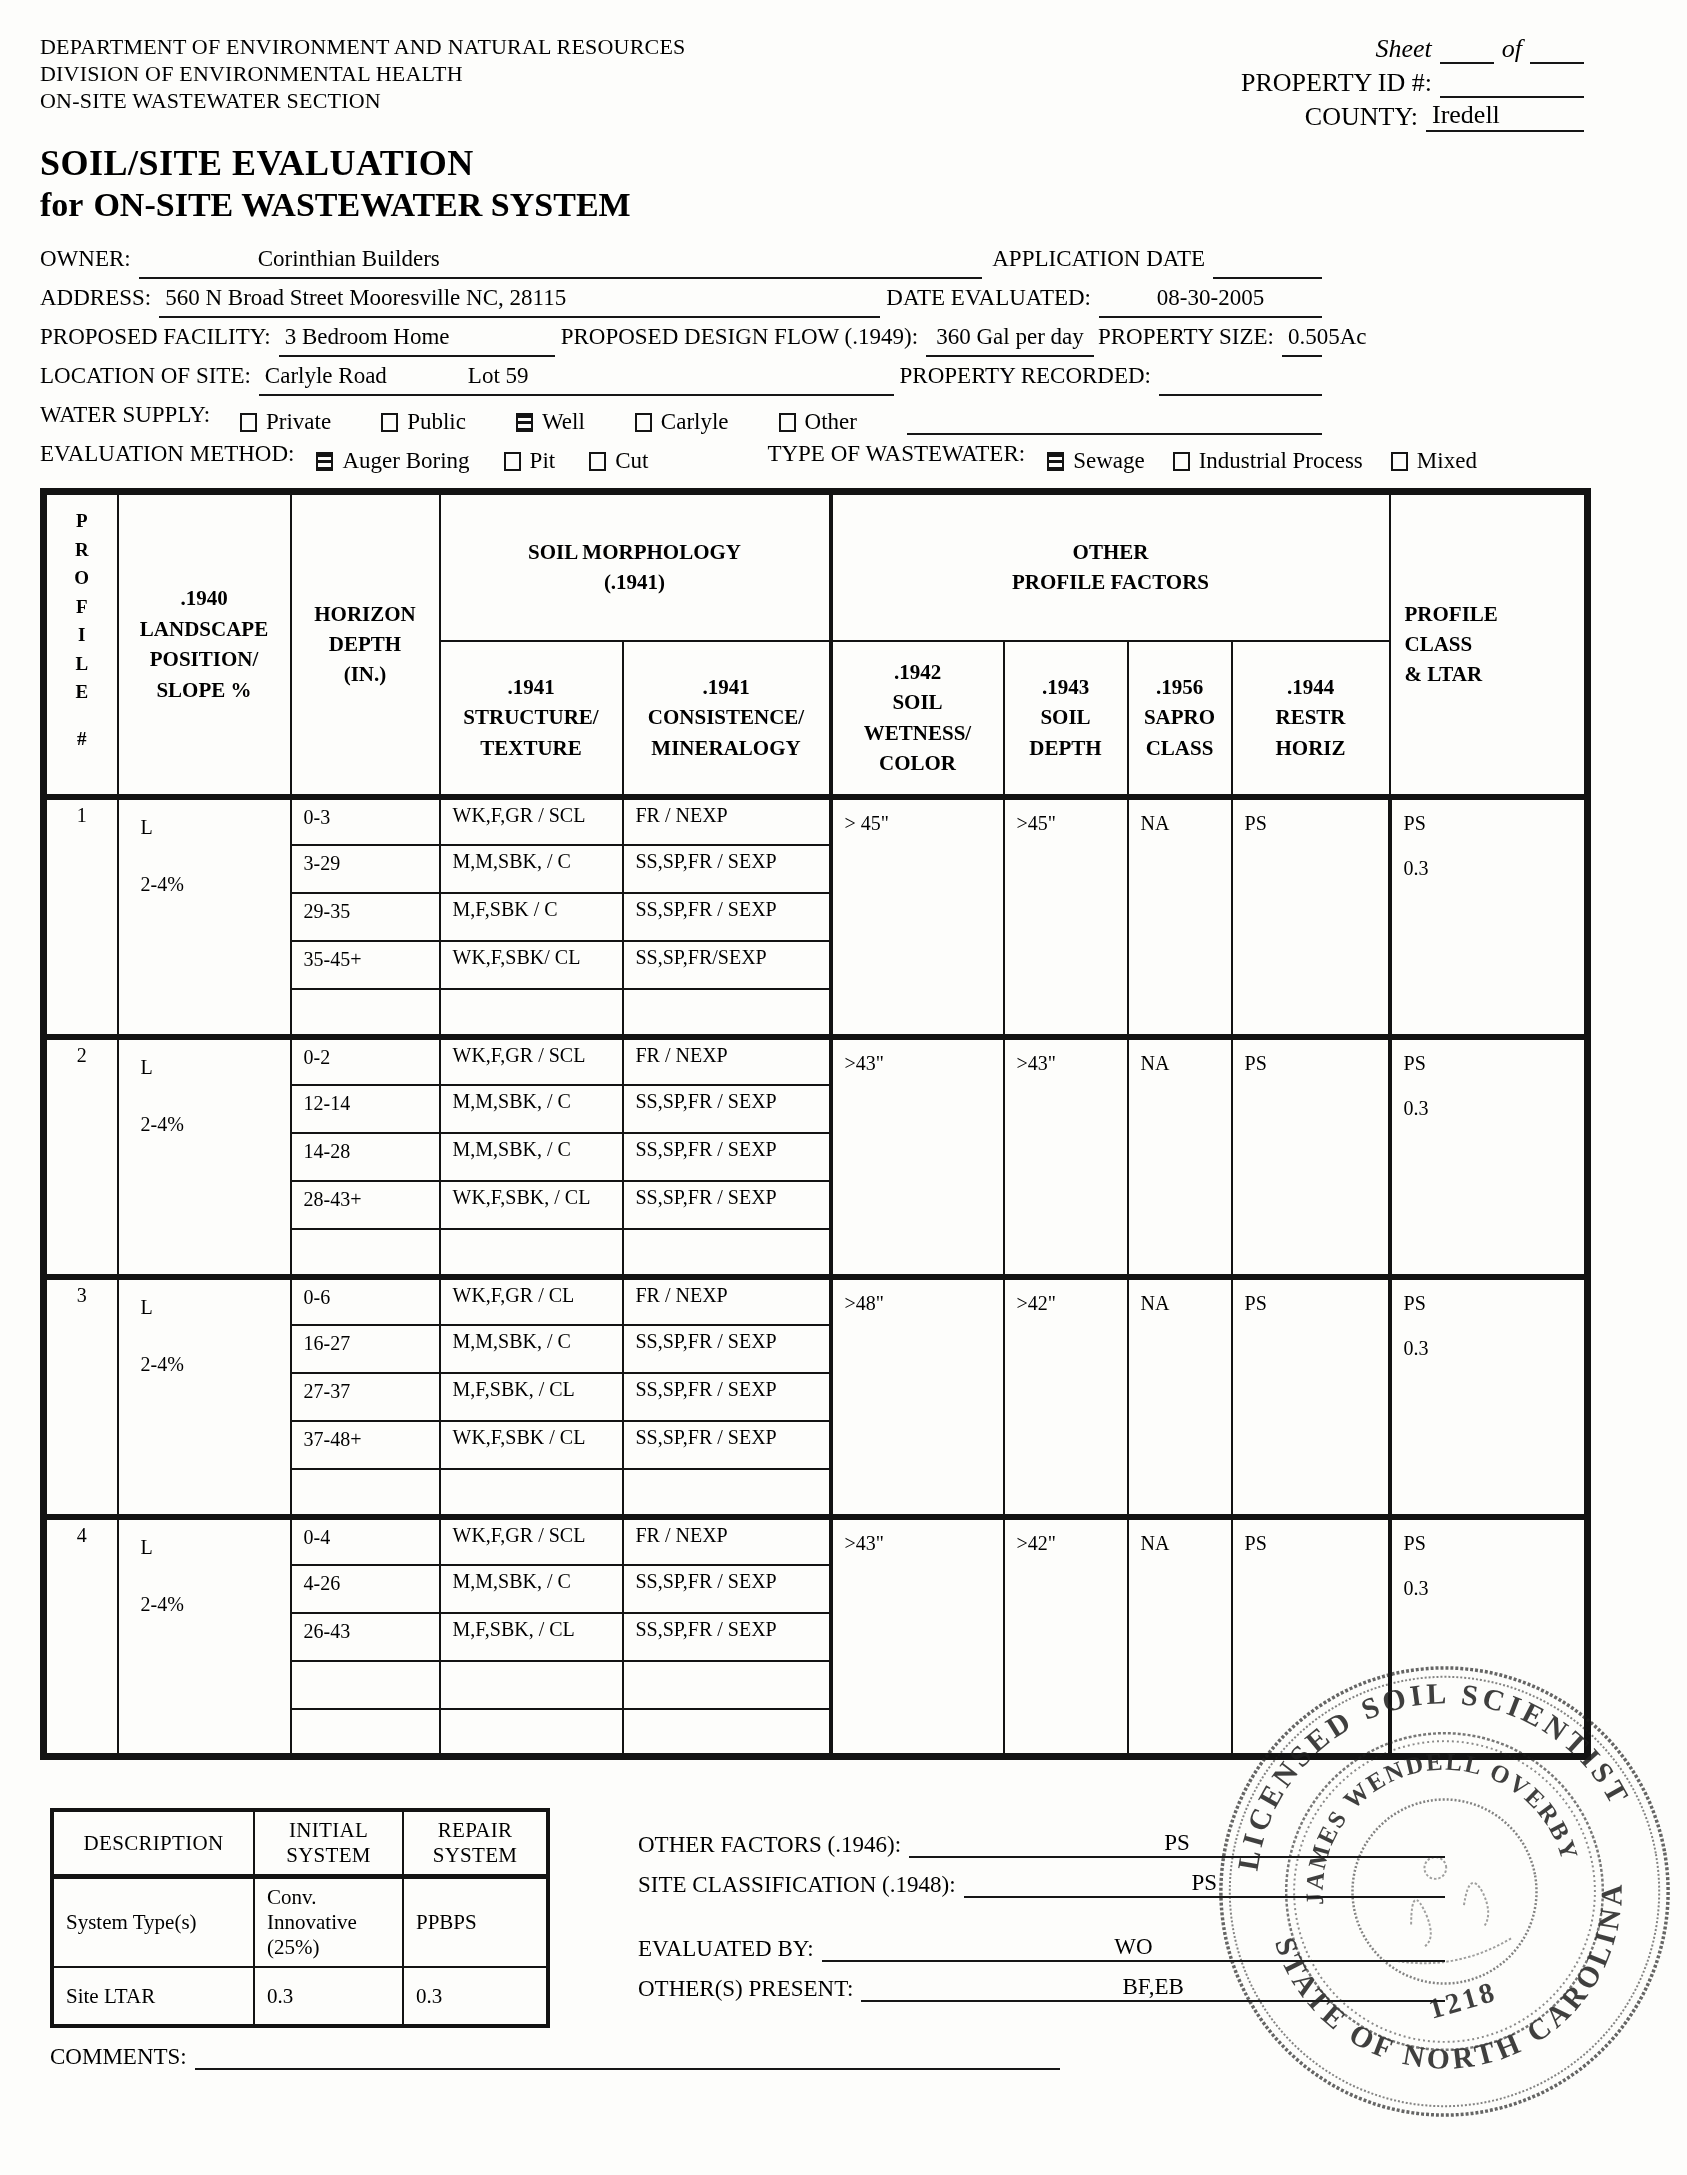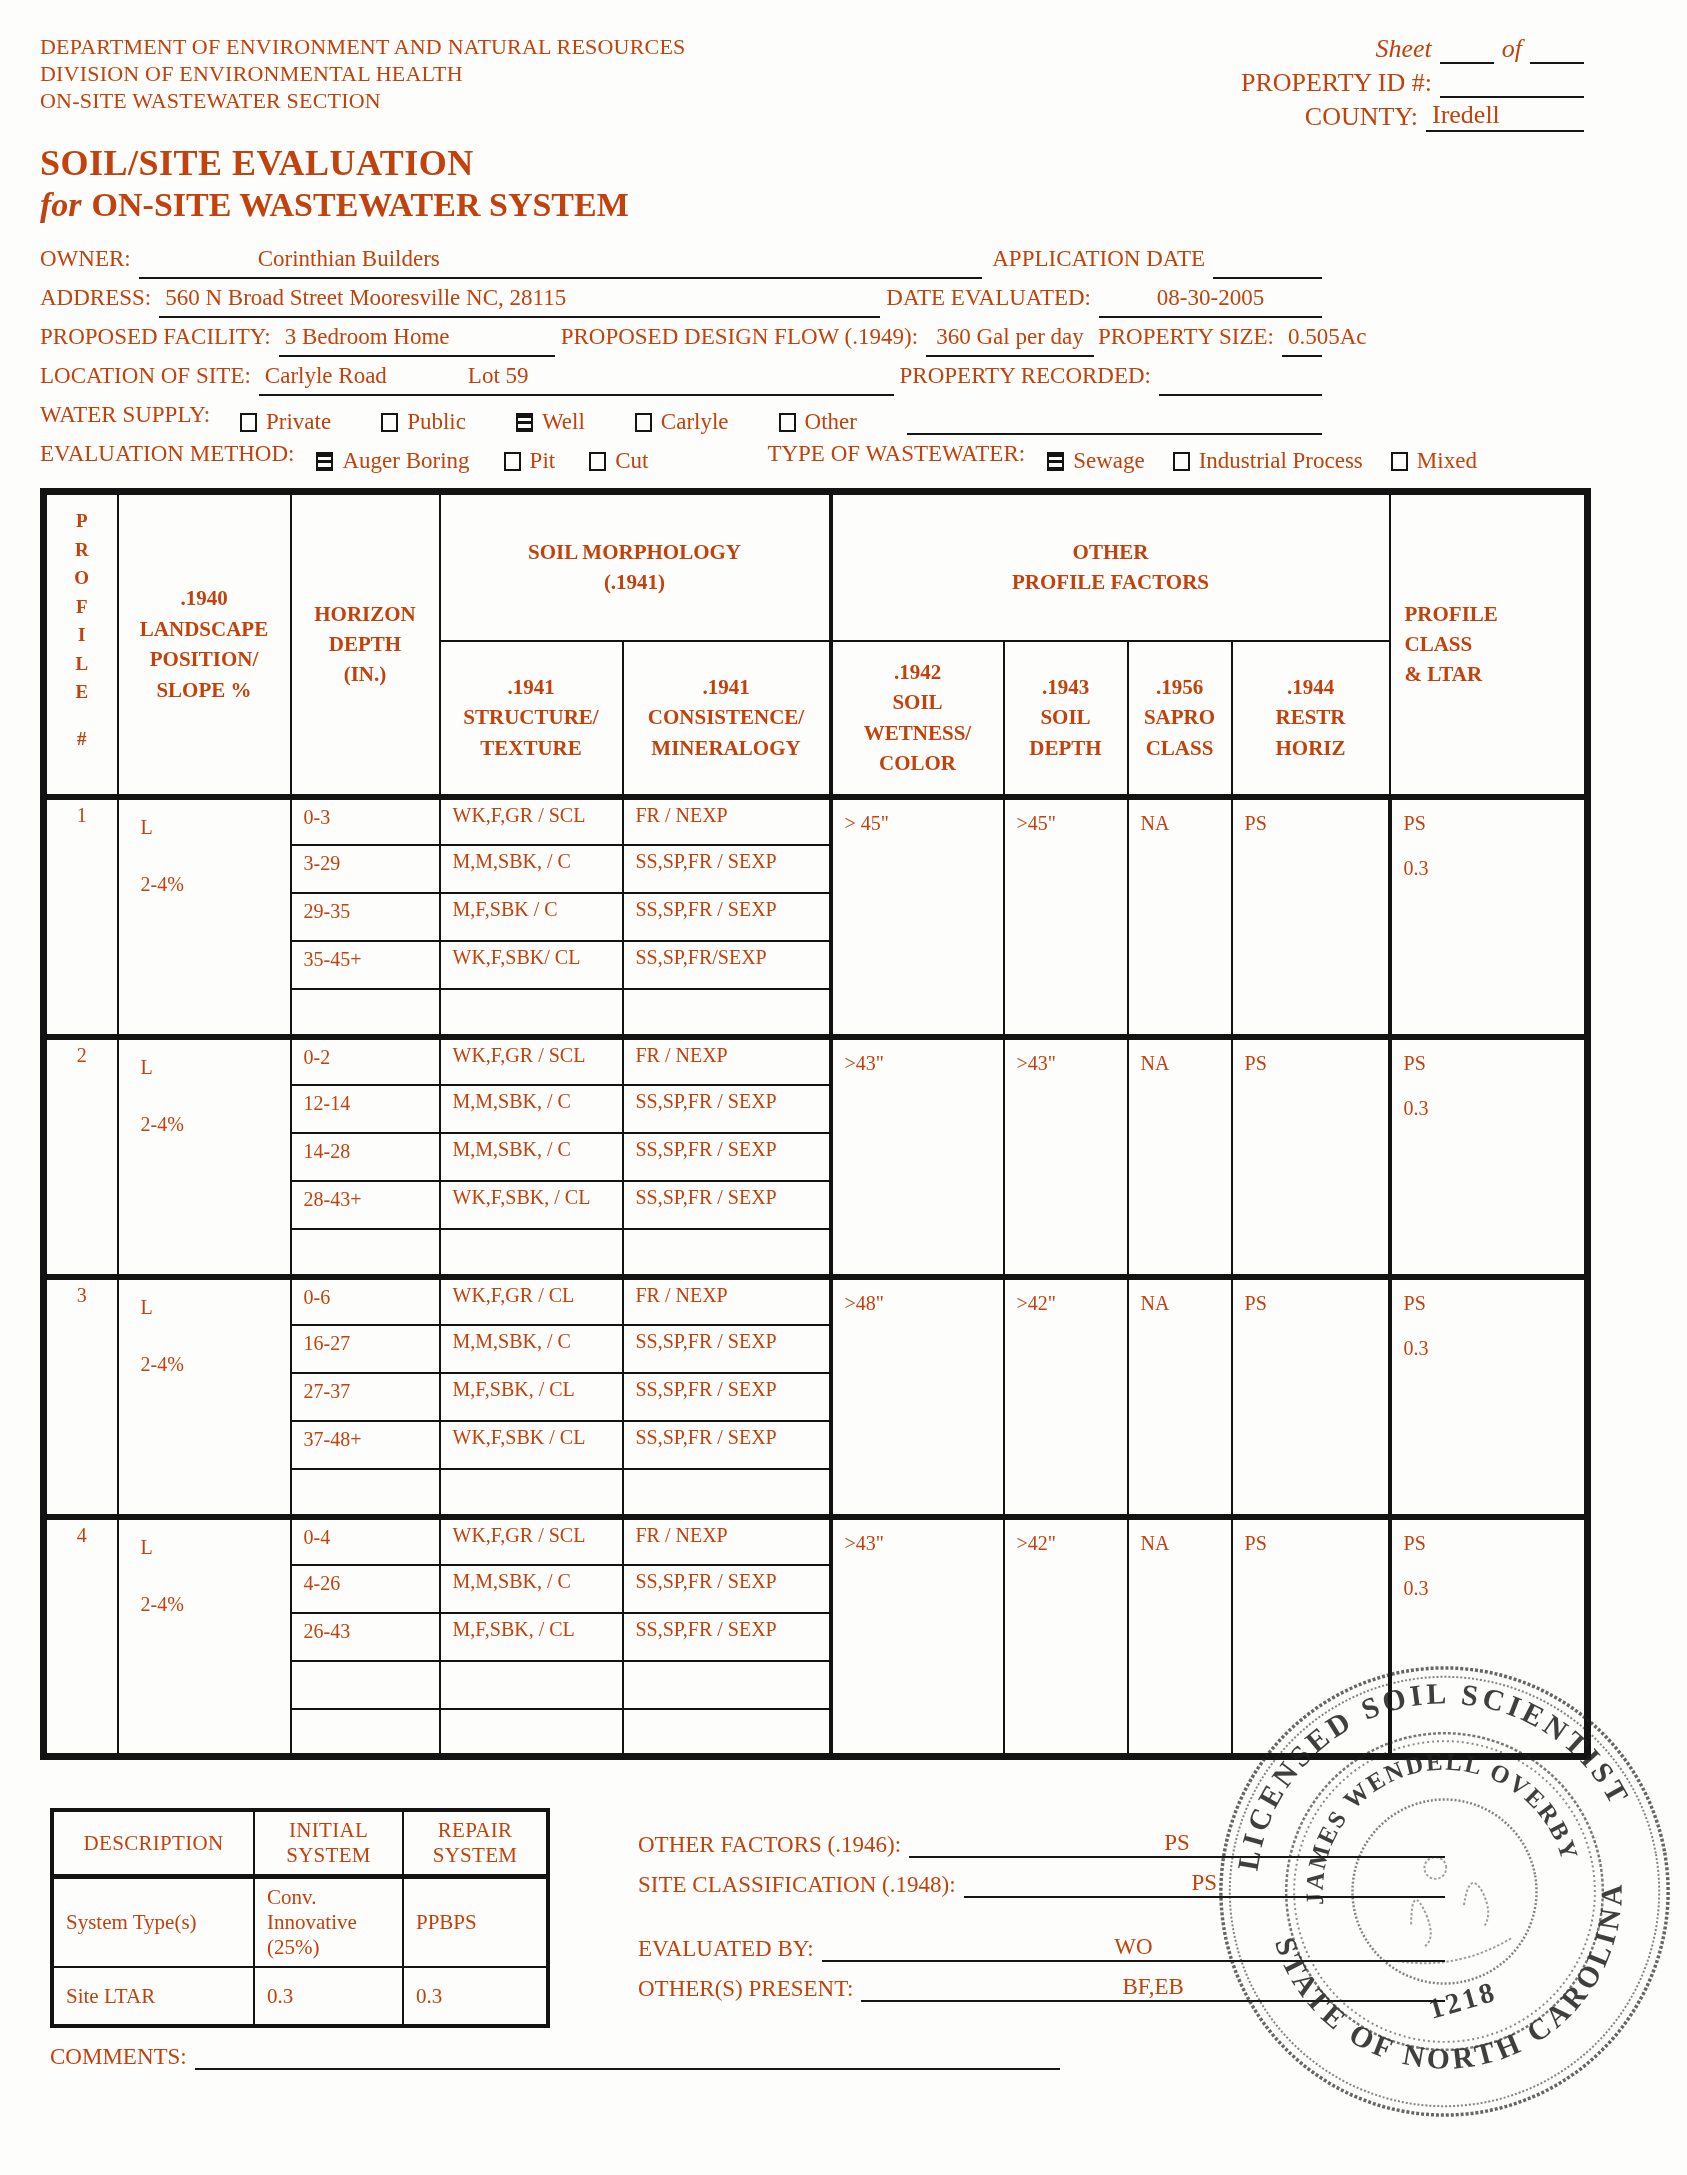--- a/index.html
+++ b/index.html
@@ -1,41 +1,41 @@
 <!DOCTYPE html>
 <html><head>
 <meta charset="utf-8">
 <style>
   * { box-sizing: border-box; }
   html,body { margin:0; padding:0; }
   body { background:#ffffff; }
   .page {
     position:relative; width:1687px; height:2175px;
-    background:#fdfdfb; color:#c2410c;
+    background:#fdfdfb; color:#000000;
     font-family:"Liberation Serif","DejaVu Serif",serif;
     overflow:hidden;
   }
   .content { padding:34px 0 0 40px; }
 
   
   .top-row { display:flex; width:1544px; }
   .dept div { font-size:22px; line-height:1.22; letter-spacing:0.2px; }
   .sheet-block { margin-left:auto; width:396px; font-size:26px; }
   .sheet-line { display:flex; justify-content:flex-end; align-items:flex-end; margin-bottom:4px; height:30px; }
   .sheet-line .lbl { padding:0 8px; white-space:nowrap; }
   .italic { font-style:italic; }
   .fill { border-bottom:2.5px solid #161616; min-width:40px; padding:0 6px; white-space:nowrap; }
   .ta-c { text-align:center; }
   .grow { flex:1; }
 
   
   .title { width:1228px; text-align:left; margin-top:6px; }
   .title .t1 { font-size:36px; font-weight:bold; letter-spacing:0.5px; }
   .title .t2 { font-size:34px; font-weight:bold; margin-top:2px; }
-  .title .t2 .for { font-style:italic; margin-right:10px; }
+  .title .t2 .for { margin-right:10px; }
 
   
   .formlines { width:1282px; margin-top:22px; font-size:23px; }
   .fline { display:flex; margin-bottom:6px; min-height:33px; }
   .fl-label { white-space:nowrap; padding-right:8px; }
   .indent { padding-left:119px; }
   .opts { display:flex; align-items:flex-end; }
   .gap-lg > .opt { margin-right:50px; }
   .gap-md > .opt { margin-right:34px; }
   .gap-sm > .opt { margin-right:28px; }

